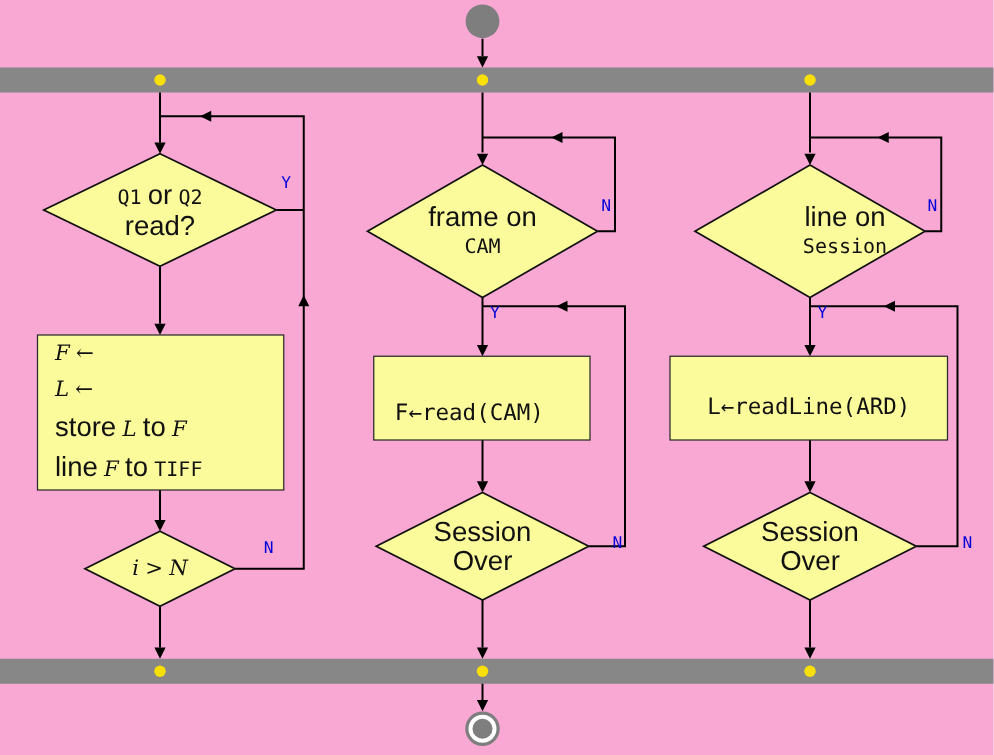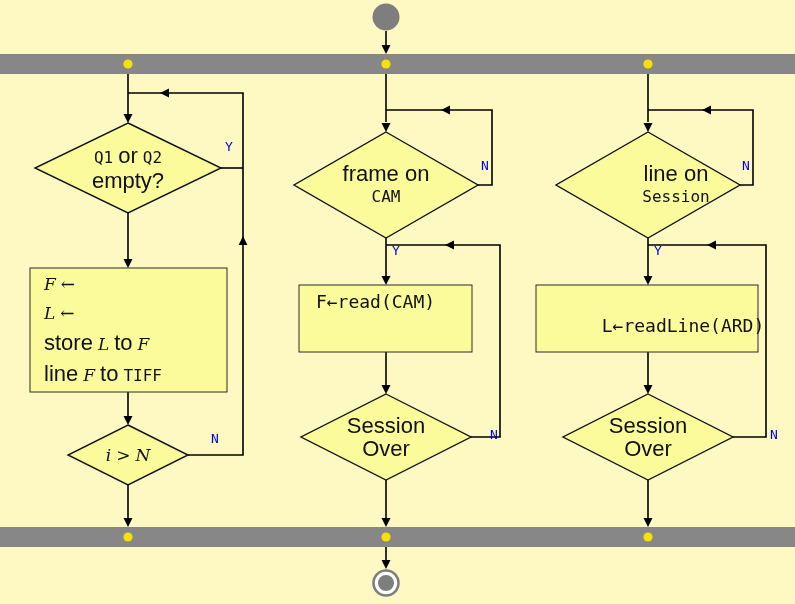--- a/index.html
+++ b/index.html
@@ -1,18 +1,18 @@
 <!DOCTYPE html>
 <html><head>
 <meta charset="utf-8">
 <style>
   html,body{margin:0;padding:0;background:#ffffff;}
   .stage{
     position:relative;width:795px;height:604px;overflow:hidden;
-    background:#fef9c3;font-family:"Liberation Sans",sans-serif;
+    background:#f9a8d4;font-family:"Liberation Sans",sans-serif;
   }
   .stage svg{position:absolute;left:0;top:0;}
   .tx{position:absolute;display:flex;flex-direction:column;justify-content:center;align-items:center;}
   .tx.left{align-items:flex-start;}
   .tline{display:flex;gap:5px;align-items:baseline;justify-content:center;white-space:pre;line-height:23px;}
   .tall .tline{line-height:29px;}
   .code .tline{line-height:30px;}
   .rm{font-family:"Liberation Sans",sans-serif;font-size:22px;color:#111;}
   .tt{font-family:"DejaVu Sans Mono",monospace;font-size:16px;color:#111;}
   .tt-lg{font-family:"DejaVu Sans Mono",monospace;font-size:18px;color:#111;}
@@ -105,21 +105,21 @@
     </g>
 
     <circle cx="386" cy="583" r="12.5" fill="#ffffff" stroke="#7e7e7e" stroke-width="2.6"></circle>
     <circle cx="386" cy="583" r="8" fill="#7e7e7e"></circle>
   </svg>
 
   <div class="tx" style="left:35px;top:123px;width:186px;height:90px;">
     <div class="tline">
       <span class="tt">Q1</span><span class="rm">or</span><span class="tt">Q2</span>
     </div>
-    <div class="tline"><span class="rm">empty?</span></div>
+    <div class="tline"><span class="rm">read?</span></div>
   </div>
   <span class="branch" style="left:225px;top:139px;">Y</span>
 
   <div class="tx left tall" style="left:31px;top:269px;width:194px;height:122px;padding-left:13px;box-sizing:border-box;">
     <div class="tline">
       <span class="it">F</span><span class="mth">←</span>
     </div>
     <div class="tline">
       <span class="it">L</span><span class="mth">←</span>
     </div>
@@ -138,38 +138,38 @@
   </div>
   <span class="branch" style="left:211px;top:431px;">N</span>
 
   <div class="tx" style="left:294px;top:132px;width:184px;height:106px;">
     <div class="tline"><span class="rm">frame on</span></div>
     <div class="tline"><span class="tt">CAM</span></div>
   </div>
   <span class="branch" style="left:481px;top:158px;">N</span>
   <span class="branch" style="left:392px;top:243px;">Y</span>
 
-  <div class="tx code" style="left:299px;top:268px;width:153px;height:67px;">
+  <div class="tx code" style="left:299px;top:297px;width:153px;height:67px;">
     <div class="tline"><span class="tt-lg">F←read(CAM)</span></div>
   </div>
 
   <div class="tx" style="left:301px;top:394px;width:170px;height:86px;">
     <div class="tline"><span class="rm">Session</span></div>
     <div class="tline"><span class="rm">Over</span></div>
   </div>
   <span class="branch" style="left:490px;top:427px;">N</span>
 
   <div class="tx" style="left:584px;top:132px;width:184px;height:106px;">
     <div class="tline"><span class="rm">line on</span></div>
     <div class="tline"><span class="tt">Session</span></div>
   </div>
   <span class="branch" style="left:742px;top:158px;">N</span>
   <span class="branch" style="left:654px;top:243px;">Y</span>
 
-  <div class="tx code" style="left:536px;top:285px;width:222px;height:81px;padding-left:36px;">
+  <div class="tx code" style="left:536px;top:285px;width:222px;height:81px;">
     <div class="tline"><span class="tt-lg">L←readLine(ARD)</span></div>
   </div>
 
   <div class="tx" style="left:563px;top:394px;width:170px;height:86px;">
     <div class="tline"><span class="rm">Session</span></div>
     <div class="tline"><span class="rm">Over</span></div>
   </div>
   <span class="branch" style="left:770px;top:427px;">N</span>
 
 </div>

